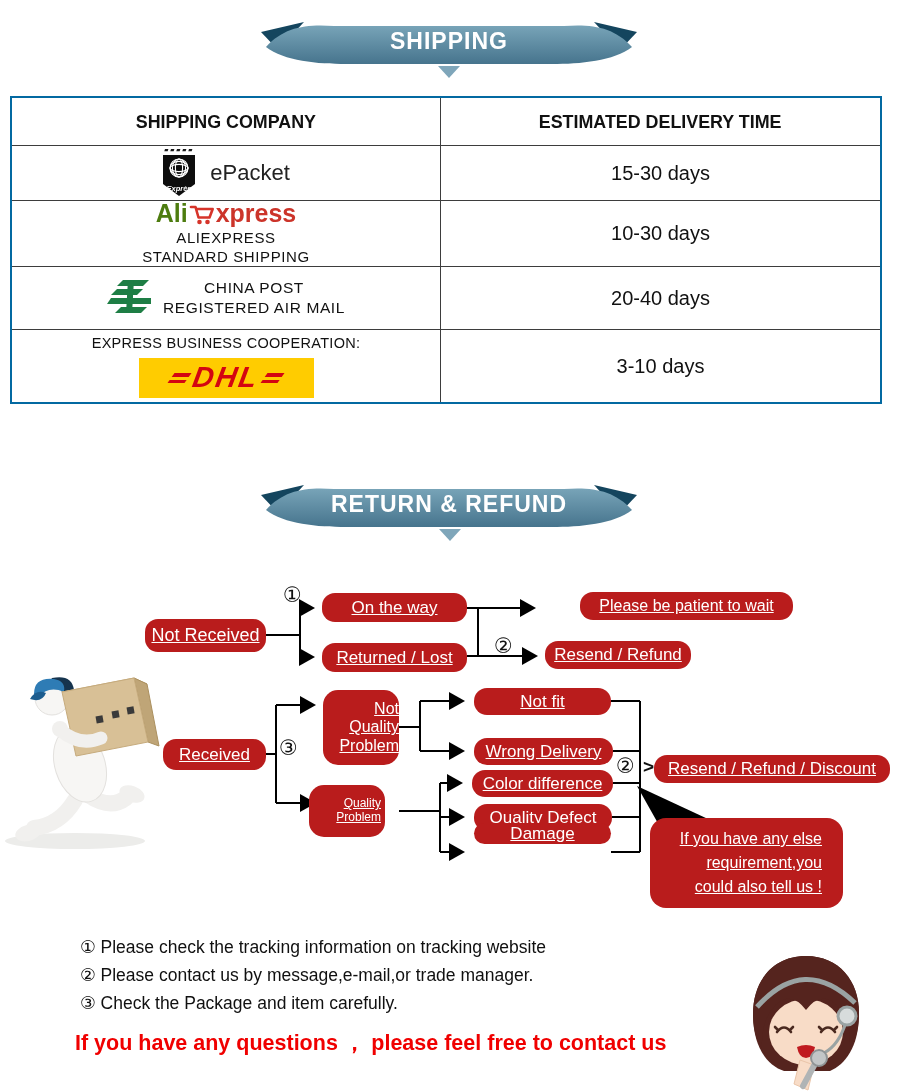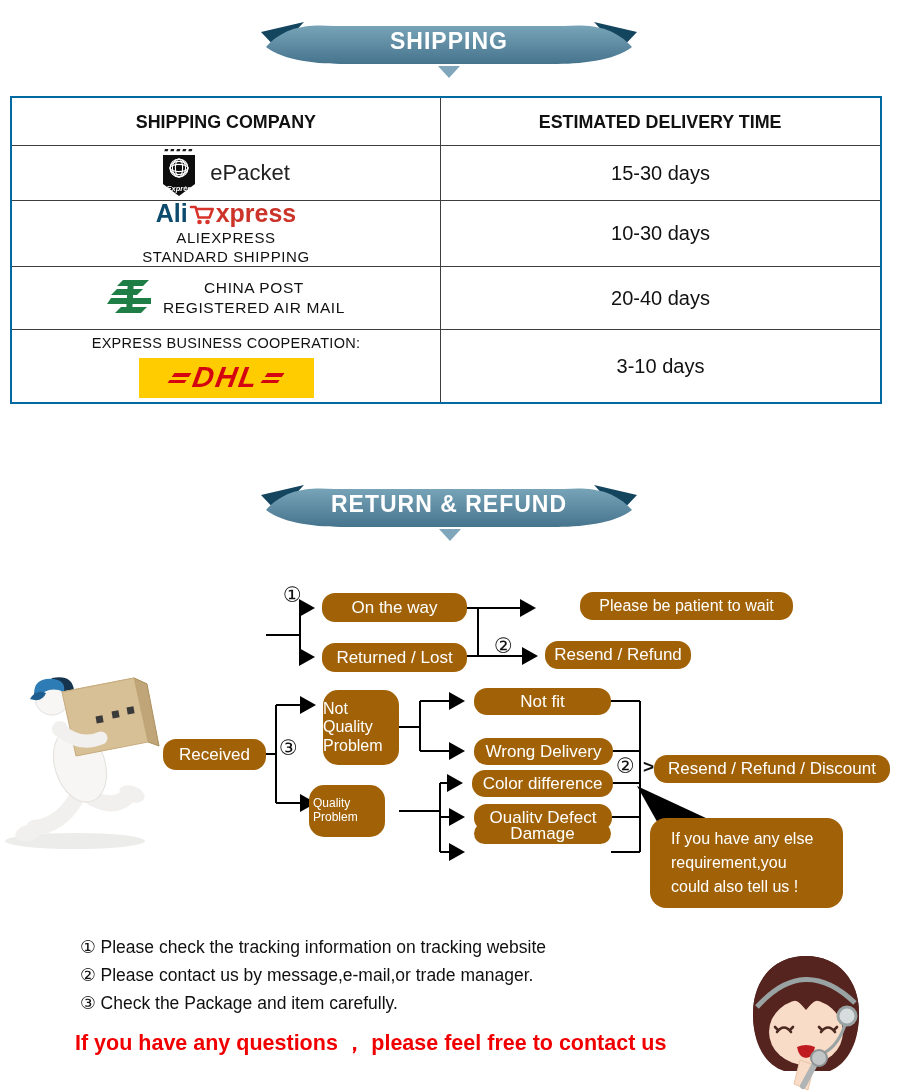--- a/index.html
+++ b/index.html
@@ -22,35 +22,35 @@
   .cell{border-right:1px solid #3d3d3d;border-bottom:1px solid #3d3d3d;
         display:flex;align-items:center;justify-content:center;flex-direction:row;}
   .cell.last-col{border-right:none;}
   .cell.last-row{border-bottom:none;}
   .th{font-size:19px;font-weight:800;letter-spacing:0;}
   .cond{display:inline-block;transform:scaleX(.94);}
   .delivery{font-size:20px;}
   .epacket-name{font-size:22px;color:#222;margin-left:14px;}
   .col{display:flex;flex-direction:column;align-items:center;justify-content:center;}
   .alilogo{font-size:25px;font-weight:bold;line-height:1;display:flex;align-items:flex-end;}
-  .ali-ali{color:#0c4a6e;text-align:center;}
+  .ali-ali{color:#4d7c0f;text-align:center;}
   .ali-xpress{color:#cc342a;}
   .alisub{font-size:15px;letter-spacing:.6px;color:#111;line-height:1.25;margin-top:3px;}
   .cp-lines{font-size:15.5px;letter-spacing:.6px;line-height:1.3;text-align:center;margin-left:10px;}
   .dhl-label{font-size:14.5px;letter-spacing:.3px;margin-bottom:7px;}
   .dhl-logo{width:175px;height:40px;background:#ffcc00;display:flex;align-items:center;justify-content:center;}
   .dhl-text{color:#d40511;font-size:29px;font-weight:900;font-style:italic;letter-spacing:2px;
         transform:skewX(-10deg);line-height:1;}
   .dhl-dash{display:flex;flex-direction:column;gap:3px;margin:0 5px;transform:skewX(-35deg);}
   .dhl-dash i{display:block;width:17px;height:3.5px;background:#d40511;}
 
   
-  .pill{position:absolute;background:#a16207;color:#fff;border-radius:13px;
-        display:flex;align-items:center;justify-content:center;text-align:left;
-        font-size:17px;line-height:1.15;box-sizing:border-box;}
+  .pill{position:absolute;background:#b91c1c;color:#fff;border-radius:13px;
+        display:flex;align-items:center;justify-content:center;text-align:right;
+        font-size:17px;line-height:1.15;box-sizing:border-box;text-decoration:underline;}
   .circ{position:absolute;font-size:21px;color:#111;}
   .gt{position:absolute;font-size:19px;font-weight:bold;color:#111;}
   .flow-svg{position:absolute;left:0;top:560px;}
   .bubble{border-radius:16px;line-height:1.5;padding:8px 21px;font-size:16px;}
 
   
   .notes{position:absolute;left:80px;top:933px;font-size:17.5px;line-height:28px;color:#101010;}
   .footer-contact{position:absolute;left:75px;top:1028px;font-size:21.5px;font-weight:bold;color:#f00000;}
 
   .fig{position:absolute;}
@@ -231,20 +231,21 @@
       <line x1="611" y1="141" x2="640" y2="141"></line>
       <line x1="613" y1="191" x2="640" y2="191"></line>
       <line x1="613" y1="223" x2="640" y2="223"></line>
       <line x1="612" y1="257" x2="640" y2="257"></line>
       <line x1="611" y1="292" x2="640" y2="292"></line>
       <line x1="640" y1="141" x2="640" y2="292"></line>
     </g>
     <polygon points="637,226 708,259 664,274" fill="#000"></polygon>
   </svg>
 
+  <div class="pill" style="left:145px;top:619px;width:121px;height:33px;font-size:18px;">Not Received</div>
   <div class="circ" style="left:283px;top:583px;">①</div>
   <div class="pill" style="left:322px;top:593px;width:145px;height:29px;">On the way</div>
   <div class="pill" style="left:322px;top:643px;width:145px;height:29px;">Returned / Lost</div>
   <div class="pill" style="left:542px;top:592px;width:213px;height:28px;font-size:16px;margin-left:38px;">Please be patient to wait</div>
   <div class="circ" style="left:494px;top:634px;">②</div>
   <div class="pill" style="left:545px;top:641px;width:146px;height:28px;">Resend / Refund</div>
 
   <div class="pill" style="left:163px;top:739px;width:103px;height:31px;">Received</div>
   <div class="circ" style="left:279px;top:736px;">③</div>
   <div class="pill" style="left:323px;top:690px;width:76px;height:75px;font-size:16px;border-radius:15px;padding:0;">Not Quality Problem</div>

